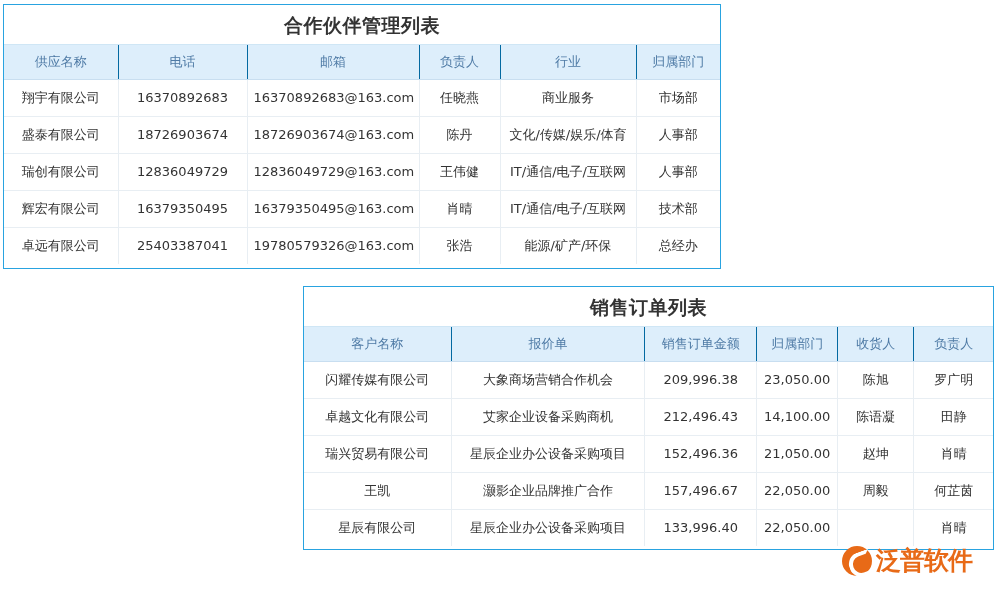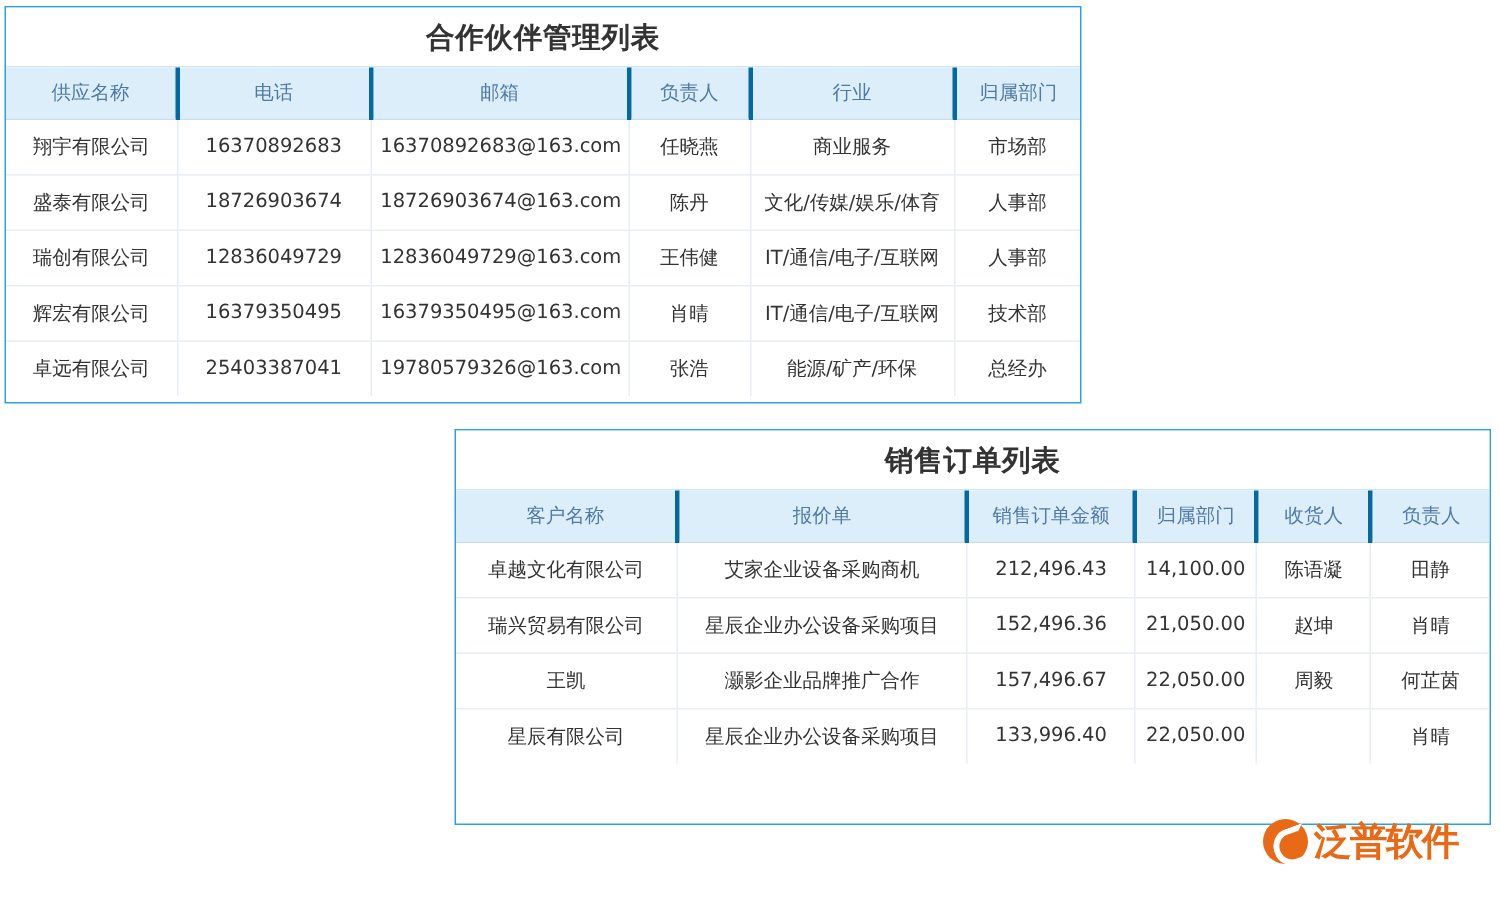--- a/index.html
+++ b/index.html
@@ -35,21 +35,21 @@
     border-collapse: collapse;
     width: 100%;
     table-layout: fixed;
   }
   table.grid th {
     background: #ddeefb;
     color: #4e7aa5;
     font-weight: normal;
     font-size: 13px;
     height: 34px;
-    border-right: 3px solid #0369a1;
+    border-right: 1px solid #0369a1;
     border-bottom: 1px solid #c8def0;
     text-align: center;
     padding: 0 4px;
     white-space: nowrap;
     overflow: hidden;
   }
   table.grid th:last-child { border-right: none; }
 
   table.grid td {
     height: 37px;
@@ -214,20 +214,28 @@
           <th>客户名称</th>
           <th>报价单</th>
           <th>销售订单金额</th>
           <th>归属部门</th>
           <th>收货人</th>
           <th>负责人</th>
         </tr>
       </thead>
       <tbody>
         <tr>
+          <td class="link">闪耀传媒有限公司</td>
+          <td class="link">大象商场营销合作机会</td>
+          <td class="num">209,996.38</td>
+          <td class="num">23,050.00</td>
+          <td>陈旭</td>
+          <td class="link">罗广明</td>
+        </tr>
+        <tr>
           <td class="link">卓越文化有限公司</td>
           <td class="link">艾家企业设备采购商机</td>
           <td class="num">212,496.43</td>
           <td class="num">14,100.00</td>
           <td>陈语凝</td>
           <td class="link">田静</td>
         </tr>
         <tr>
           <td class="link">瑞兴贸易有限公司</td>
           <td class="link">星辰企业办公设备采购项目</td>

